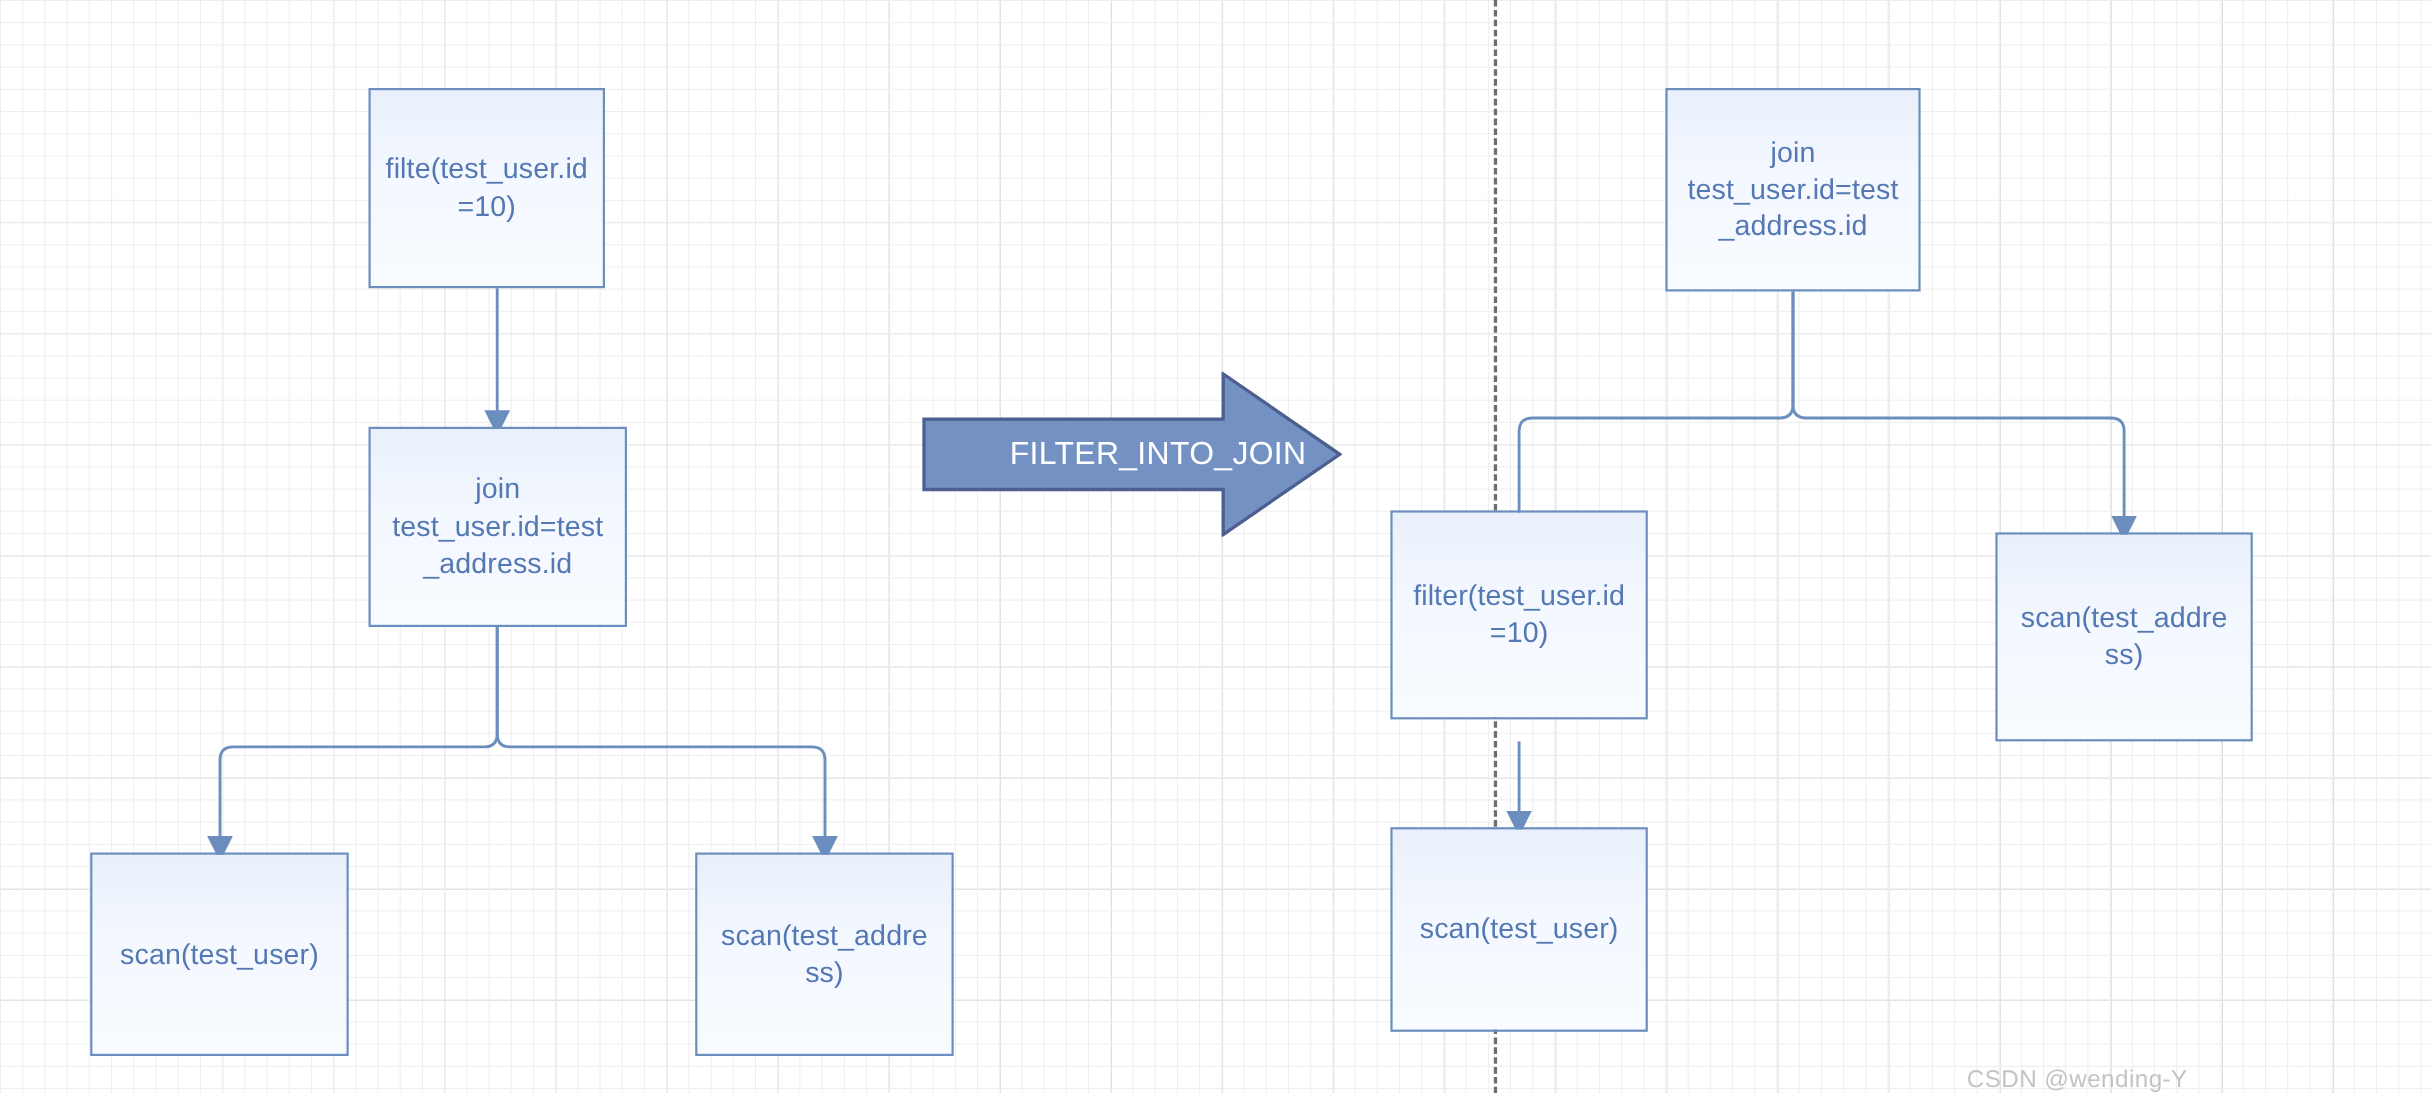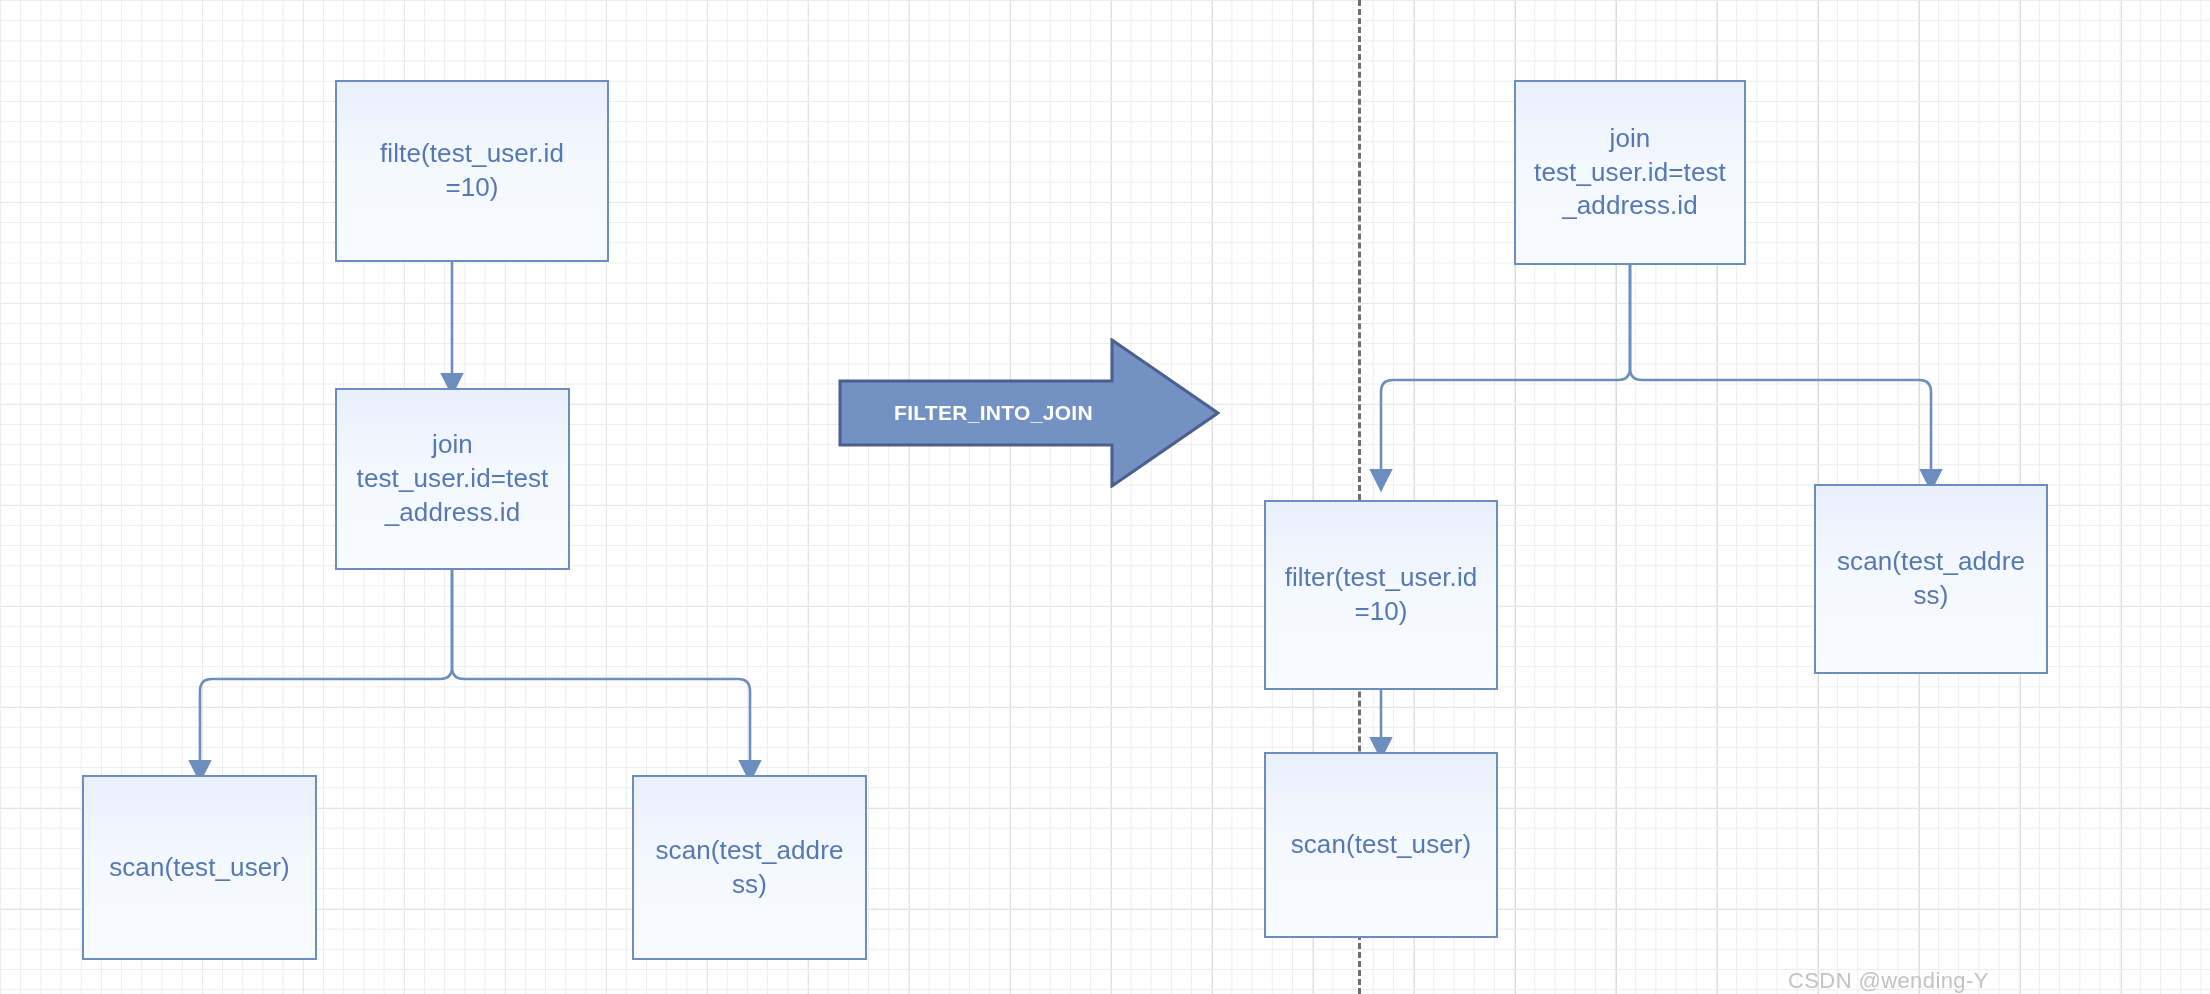--- a/index.html
+++ b/index.html
@@ -66,27 +66,26 @@
   }
   .arrow-label {
     position: absolute;
     left: 0;
     top: 0;
     width: 100%;
     height: 100%;
     display: flex;
     align-items: center;
     justify-content: flex-start;
-    padding-left: 56px;
+    padding-left: 80px;
     box-sizing: border-box;
     color: #ffffff;
-    font-size: 21px;
+    font-size: 29px;
     letter-spacing: 0.3px;
     pointer-events: none;
-    font-weight: bold;
   }
 
   .watermark {
     position: absolute;
     color: #c3c3c3;
     font-size: 22px;
     letter-spacing: 0.4px;
     white-space: nowrap;
   }
 </style>
@@ -122,21 +121,21 @@
       <path d="M1630,265 L1630,368 Q1630,380 1642,380 L1919,380 Q1931,380 1931,392 L1931,470" fill="none" stroke="#6c8ebf" stroke-width="2.6" marker-end="url(#arrowhead)"></path>
     </g>
 
     <g>
       <path d="M1381,674 L1381,738" fill="none" stroke="#6c8ebf" stroke-width="2.6" marker-end="url(#arrowhead)"></path>
     </g>
   </svg>
 
   <div class="divider" id="divider" style="left: 1358px; border-left-color: rgb(110, 110, 110);"></div>
 
-  <div class="node" id="left-filter" style="left: 335px; top: 80px; width: 274px; height: 182px; border-color: rgb(108, 142, 191); color: rgb(84, 120, 180);">filte(test_user.id
+  <div class="node" id="left-filter" style="left: 335px; top: 80px; width: 215px; height: 182px; border-color: rgb(108, 142, 191); color: rgb(84, 120, 180);">filte(test_user.id
 =10)</div>
 
   <div class="node" id="left-join" style="left: 335px; top: 388px; width: 235px; height: 182px; border-color: rgb(108, 142, 191); color: rgb(84, 120, 180);">join
 test_user.id=test
 _address.id</div>
 
   <div class="node" id="left-scan-user" style="left: 82px; top: 775px; width: 235px; height: 185px; border-color: rgb(108, 142, 191); color: rgb(84, 120, 180);">scan(test_user)</div>
 
   <div class="node" id="left-scan-address" style="left: 632px; top: 775px; width: 235px; height: 185px; border-color: rgb(108, 142, 191); color: rgb(84, 120, 180);">scan(test_addre
 ss)</div>
@@ -145,21 +144,21 @@
     <svg id="transform-arrow-svg" width="382" height="150" viewBox="0 0 382 150" preserveAspectRatio="none">
       <path d="M2,43 L274,43 L274,2 L380,75 L274,148 L274,107 L2,107 Z" fill="#7491c4" stroke="#4c5f8f" stroke-width="3" stroke-linejoin="miter"></path>
     </svg>
     <div class="arrow-label">FILTER_INTO_JOIN</div>
   </div>
 
   <div class="node" id="right-join" style="left: 1514px; top: 80px; width: 232px; height: 185px; border-color: rgb(108, 142, 191); color: rgb(84, 120, 180);">join
 test_user.id=test
 _address.id</div>
 
-  <div class="node" id="right-filter" style="left: 1264px; top: 500px; width: 234px; height: 190px; border-color: rgb(108, 142, 191); color: rgb(84, 120, 180);">filter(test_user.id
+  <div class="node" id="right-filter" style="left: 1264px; top: 464px; width: 234px; height: 190px; border-color: rgb(108, 142, 191); color: rgb(84, 120, 180);">filter(test_user.id
 =10)</div>
 
   <div class="node" id="right-scan-address" style="left: 1814px; top: 484px; width: 234px; height: 190px; border-color: rgb(108, 142, 191); color: rgb(84, 120, 180);">scan(test_addre
 ss)</div>
 
   <div class="node" id="right-scan-user" style="left: 1264px; top: 752px; width: 234px; height: 186px; border-color: rgb(108, 142, 191); color: rgb(84, 120, 180);">scan(test_user)</div>
 
   <div class="watermark" id="watermark" style="left: 1788px; top: 968px; color: rgb(195, 195, 195);">CSDN @wending-Y</div>
 
 </div>

